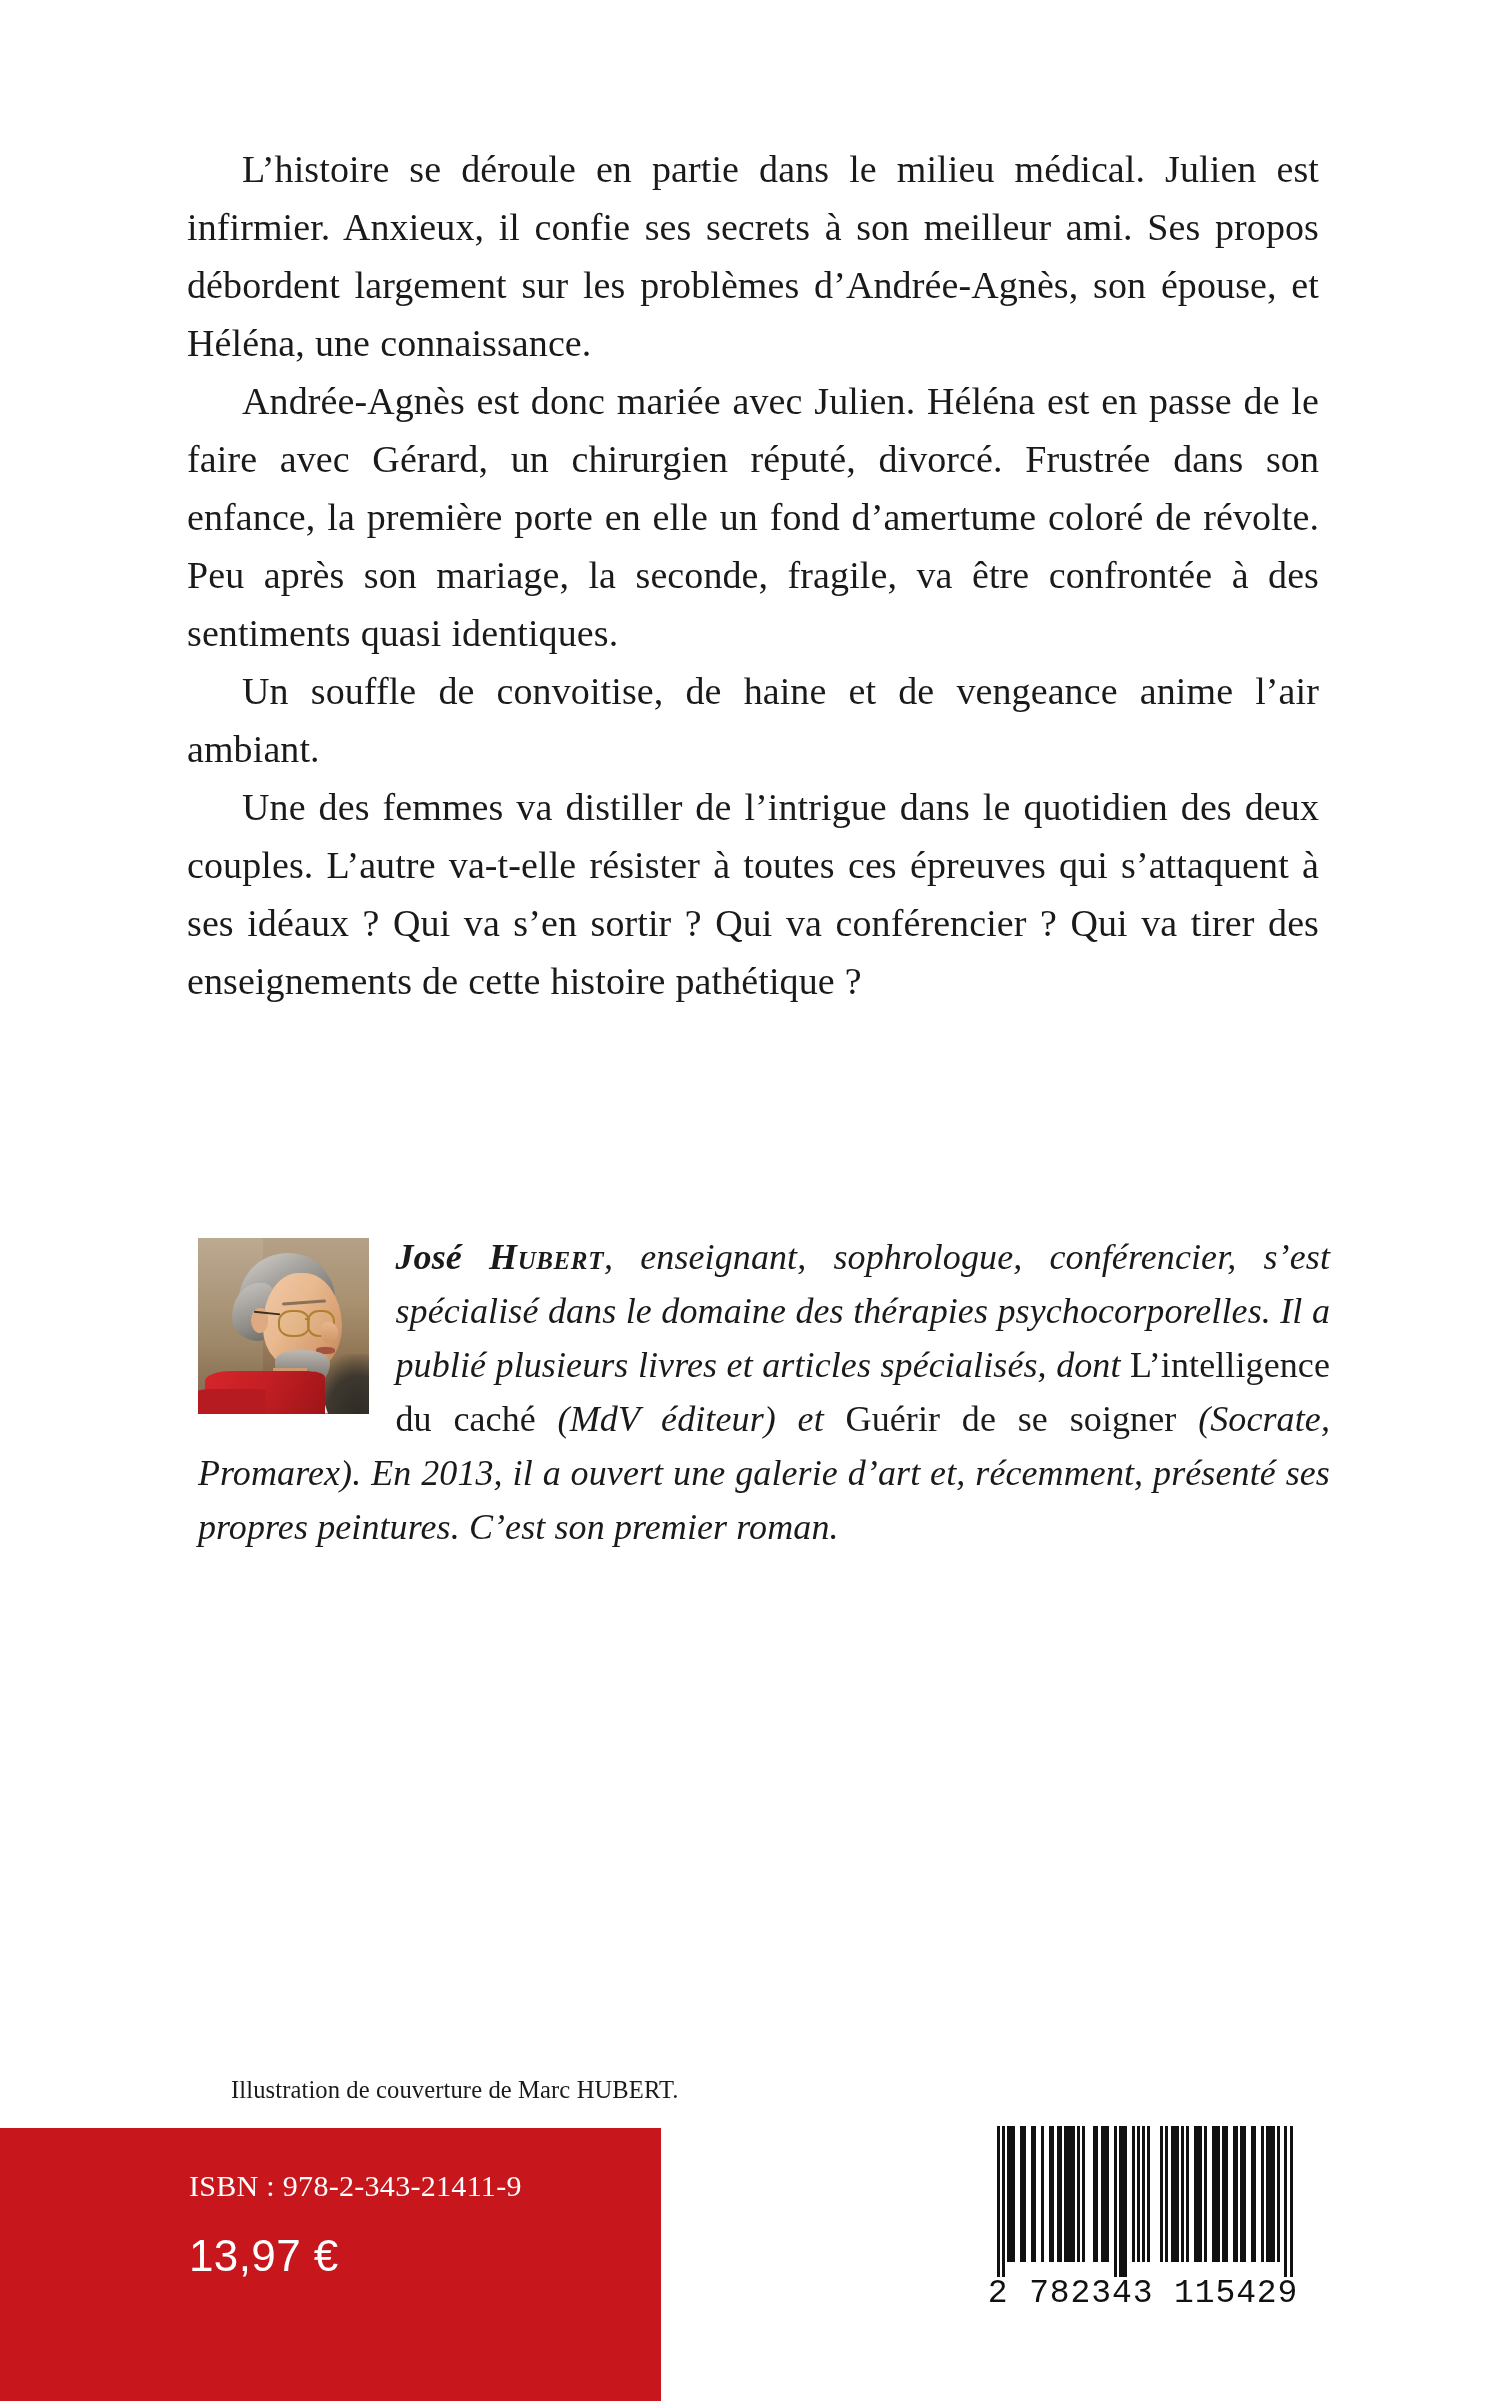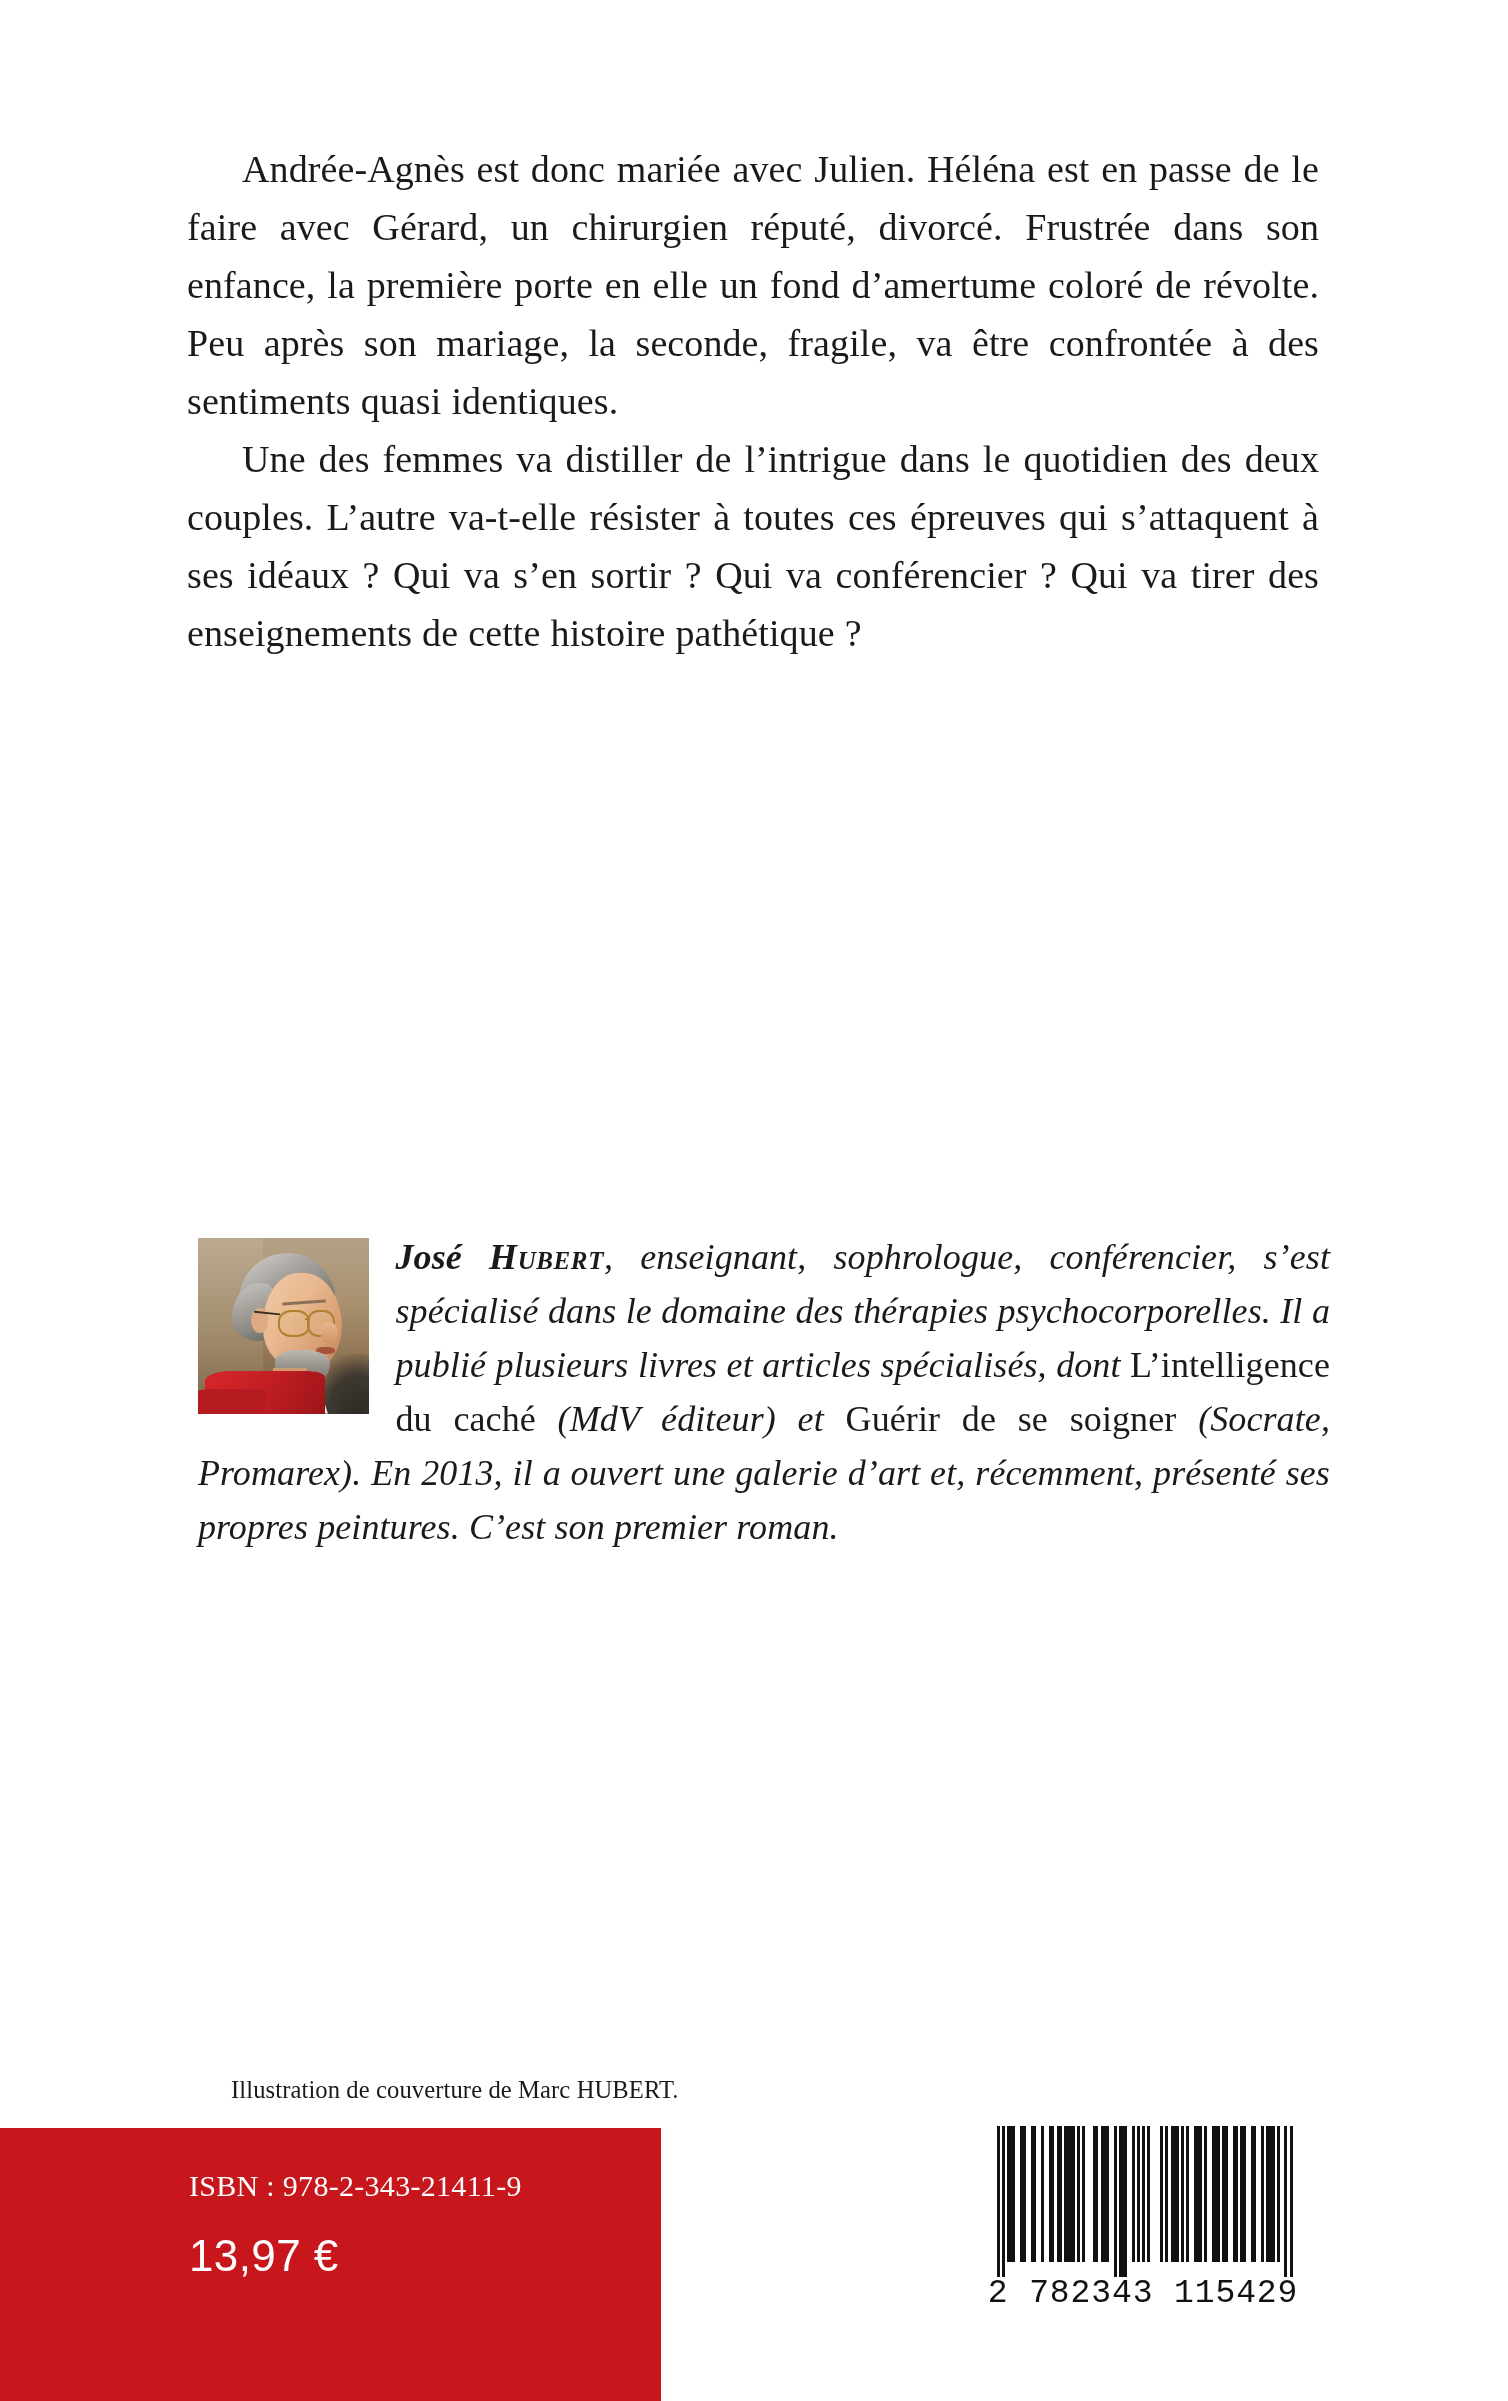--- a/index.html
+++ b/index.html
@@ -252,21 +252,23 @@
     color: #111111;
     white-space: nowrap;
   }
 </style>
 </head>
 <body>
 
 <div class="page">
 
   <div class="synopsis">
+    <p>L’histoire se déroule en partie dans le milieu médical. Julien est infirmier. Anxieux, il confie ses secrets à son meilleur ami. Ses propos débordent largement sur les problèmes d’Andrée-Agnès, son épouse, et Héléna, une connaissance.</p>
     <p>Andrée-Agnès est donc mariée avec Julien. Héléna est en passe de le faire avec Gérard, un chirurgien réputé, divorcé. Frustrée dans son enfance, la première porte en elle un fond d’amertume coloré de révolte. Peu après son mariage, la seconde, fragile, va être confrontée à des sentiments quasi identiques.</p>
+    <p>Un souffle de convoitise, de haine et de vengeance anime l’air ambiant.</p>
     <p>Une des femmes va distiller de l’intrigue dans le quotidien des deux couples. L’autre va-t-elle résister à toutes ces épreuves qui s’attaquent à ses idéaux ? Qui va s’en sortir ? Qui va conférencier ? Qui va tirer des enseignements de cette histoire pathétique ?</p>
   </div>
 
   <div class="bio">
     <div class="bio-photo">
       <div class="ph-bg"></div>
       <div class="ph-bg2"></div>
       <div class="ph-dark-right"></div>
       <div class="ph-hair"></div>
       <div class="ph-hair2"></div>

